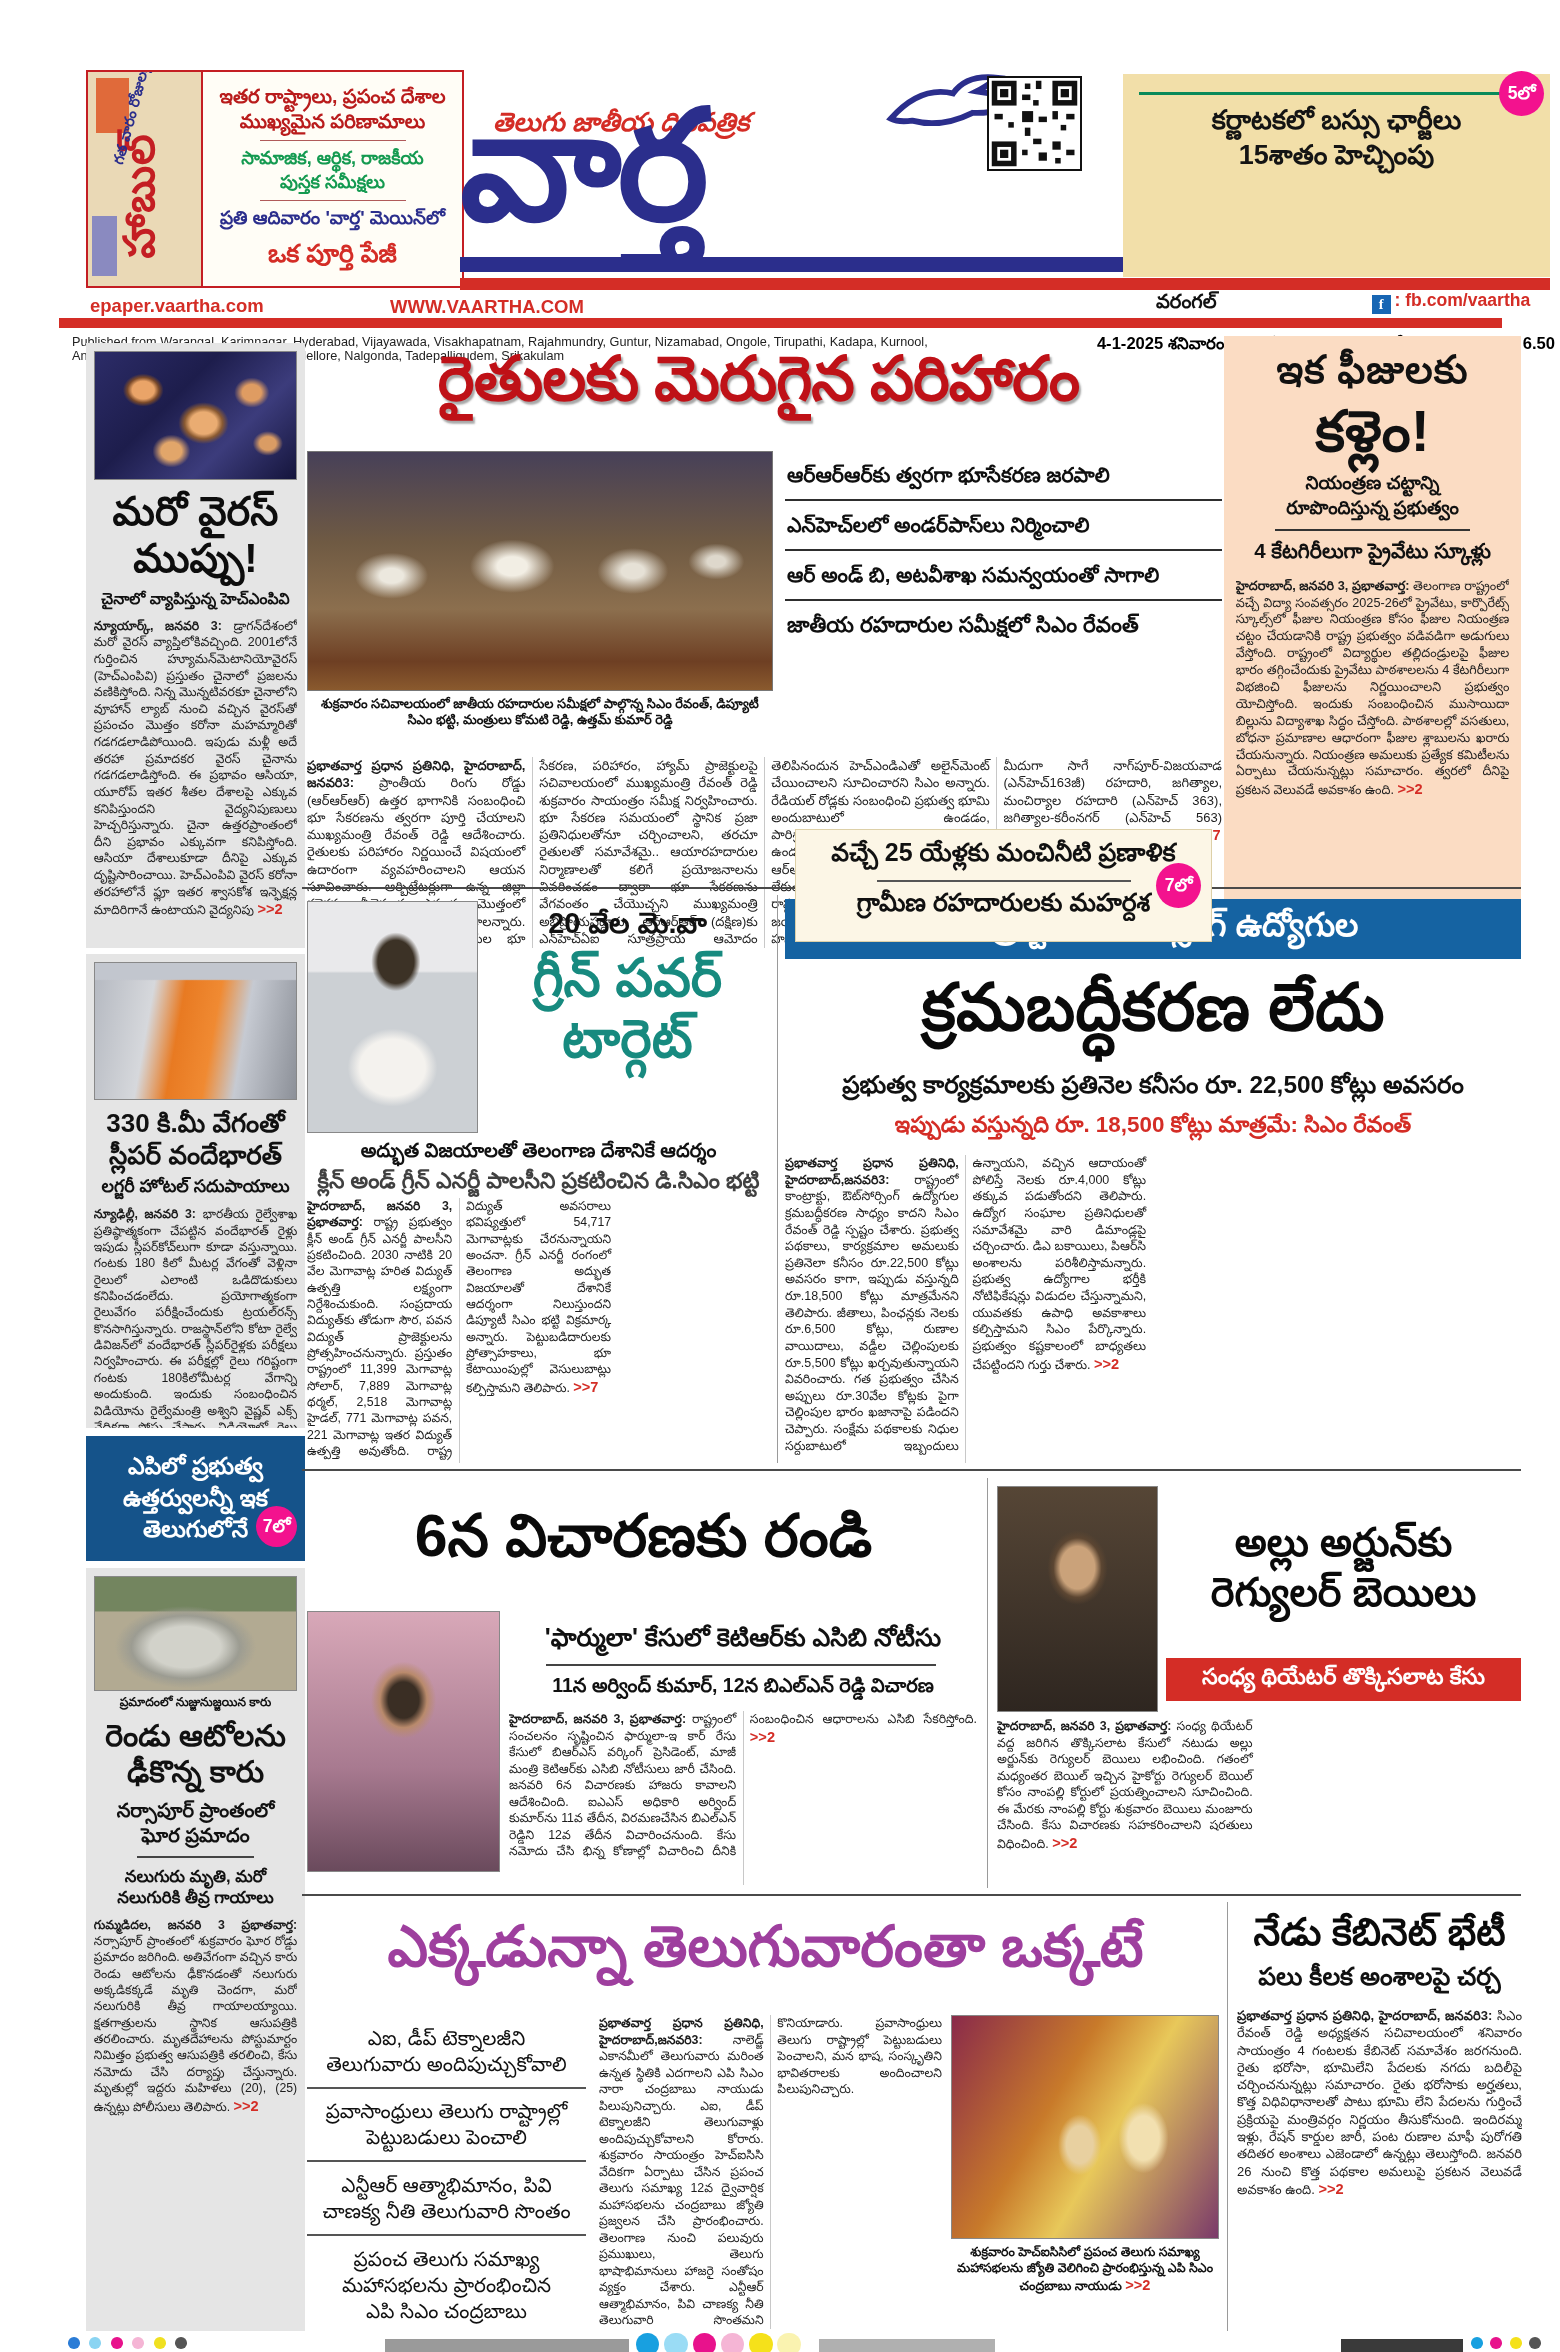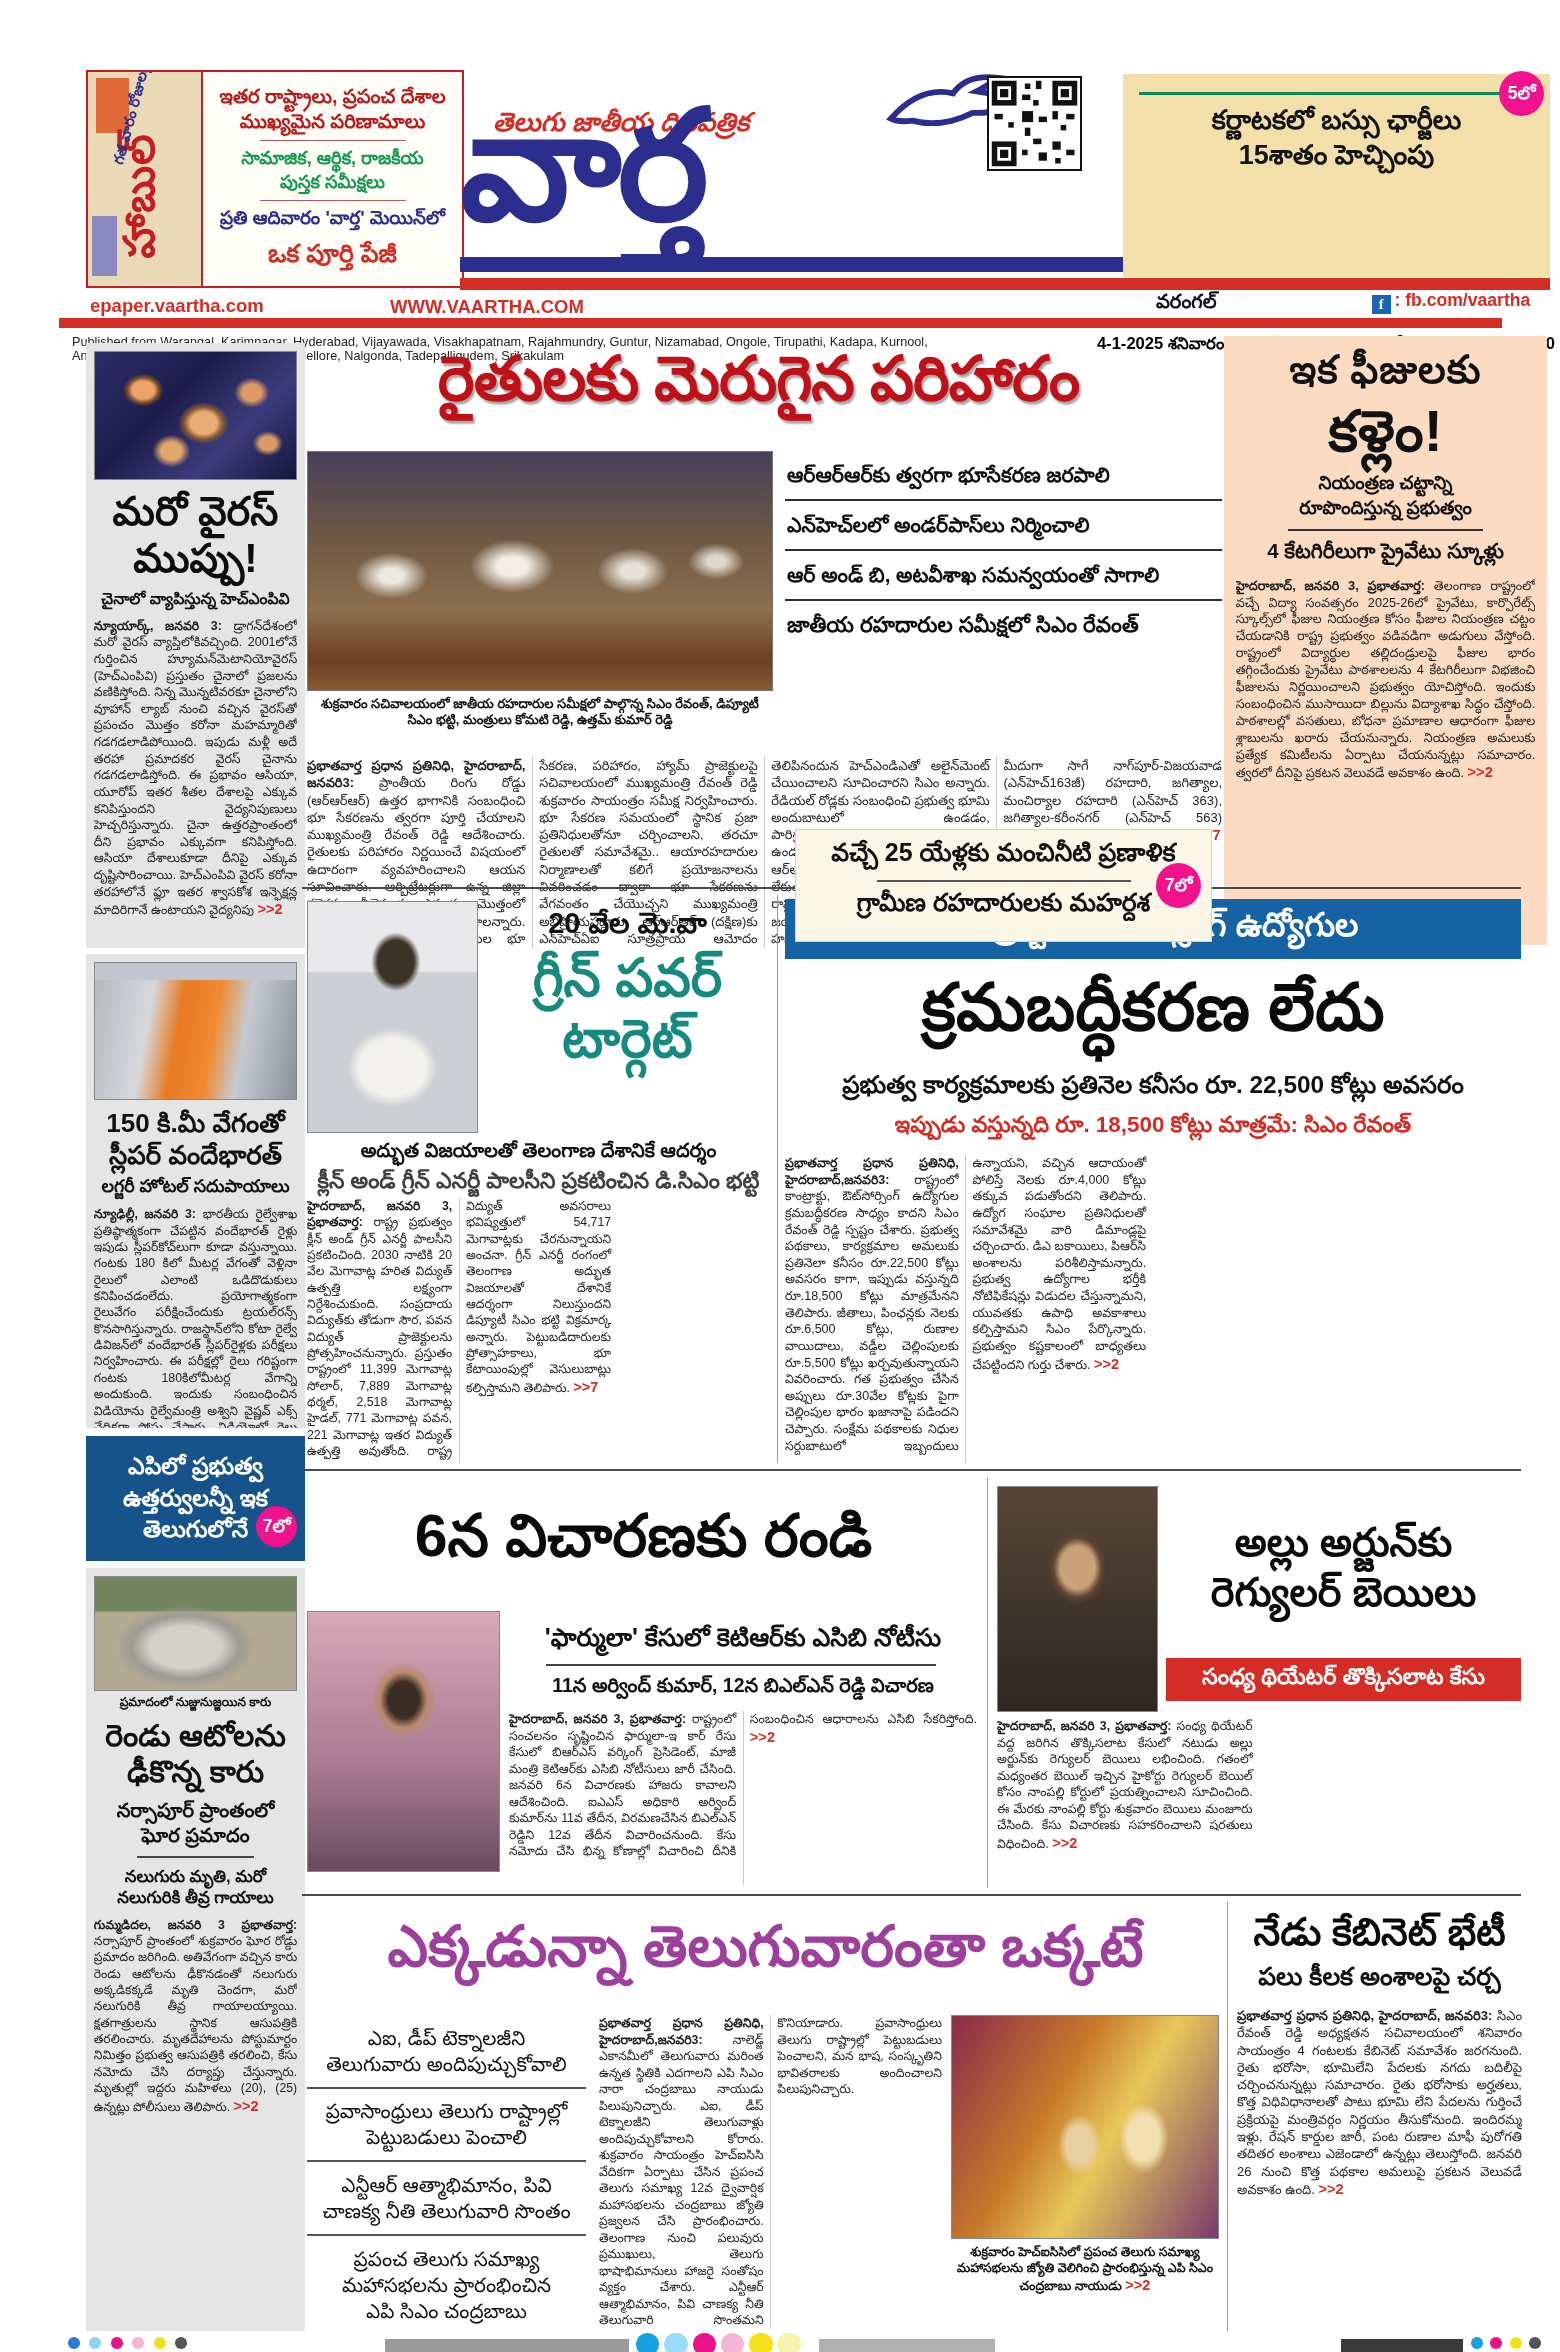--- a/index.html
+++ b/index.html
@@ -124,21 +124,21 @@
   <div class="abs lav" style="left:86px;top:343px;width:219px;height:605px;padding:7.8px">
     <div class="photo ph-virus" style="width:100%;height:129px;border:1px solid #888"></div>
     <div class="pre c b" style="font-size:40px;line-height:1.18;margin-top:7.8px;color:#0d0d0d">మరో వైరస్
 ముప్పు!</div>
     <div class="c b" style="font-size:15.6px;margin:7.8px 0 5.9px">చైనాలో వ్యాపిస్తున్న హెచ్ఎంపివి</div>
     <div class="body-txt" style="height:322px;font-size:12.5px"><span class="dl">న్యూయార్క్, జనవరి 3: </span><span>డ్రాగన్‌దేశంలో మరో వైరస్ వ్యాప్తిలోకివచ్చింది. 2001లోనే గుర్తించిన హ్యూమన్‌మెటానియోవైరస్ (హెచ్ఎంపివి) ప్రస్తుతం చైనాలో ప్రజలను వణికిస్తోంది. నిన్న మొన్నటివరకూ చైనాలోని వూహాన్ ల్యాబ్ నుంచి వచ్చిన వైరస్‌తో ప్రపంచం మొత్తం కరోనా మహమ్మారితో గడగడలాడిపోయింది. ఇపుడు మళ్లీ అదే తరహా ప్రమాదకర వైరస్ చైనాను గడగడలాడిస్తోంది. ఈ ప్రభావం ఆసియా, యూరోప్ ఇతర శీతల దేశాలపై ఎక్కువ కనిపిస్తుందని వైద్యనిపుణులు హెచ్చరిస్తున్నారు. చైనా ఉత్తరప్రాంతంలో దీని ప్రభావం ఎక్కువగా కనిపిస్తోంది. ఆసియా దేశాలుకూడా దీనిపై ఎక్కువ దృష్టిసారించాయి. హెచ్ఎంపివి వైరస్ కరోనా తరహాలోనే ఫ్లూ ఇతర శ్వాసకోశ ఇన్ఫెక్షన్ల మాదిరిగానే ఉంటాయని వైద్యనిపు</span> <span class="jump">&gt;&gt;2</span></div>
   </div>
 
   <div class="abs lav" style="left:86px;top:954px;width:219px;height:474px;padding:7.8px">
     <div class="photo ph-train" style="width:100%;height:138px;border:1px solid #888"></div>
-    <div class="pre c b" style="font-size:26px;line-height:1.25;margin-top:6.8px">150 కి.మీ వేగంతో
+    <div class="pre c b" style="font-size:26px;line-height:1.25;margin-top:6.8px">330 కి.మీ వేగంతో
 స్లీపర్ వందేభారత్</div>
     <div class="c b" style="font-size:17.6px;margin:4.9px 0 4.9px">లగ్జరీ హోటల్ సదుపాయాలు</div>
     <div class="body-txt" style="height:222px;font-size:12.3px"><span class="dl">న్యూఢిల్లీ, జనవరి 3: </span><span>భారతీయ రైల్వేశాఖ ప్రతిష్ఠాత్మకంగా చేపట్టిన వందేభారత్ రైళ్లు ఇపుడు స్లీపర్‌కోచ్‌లుగా కూడా వస్తున్నాయి. గంటకు 180 కిలో మీటర్ల వేగంతో వెళ్లినా రైలులో ఎలాంటి ఒడిదొడుకులు కనిపించడంలేదు. ప్రయోగాత్మకంగా రైలువేగం పరీక్షించేందుకు ట్రయల్‌రన్స్ కొనసాగిస్తున్నారు. రాజస్థాన్‌లోని కోటా రైల్వే డివిజన్‌లో వందేభారత్ స్లీపర్‌రైళ్లకు పరీక్షలు నిర్వహించారు. ఈ పరీక్షల్లో రైలు గరిష్టంగా గంటకు 180కిలోమీటర్ల వేగాన్ని అందుకుంది. ఇందుకు సంబంధించిన విడియోను రైల్వేమంత్రి అశ్విని వైష్ణవ్ ఎక్స్ వేదికగా పోస్టు చేసారు. విడియోలో రైలు</span> <span class="jump">&gt;&gt;2</span></div>
   </div>
 
   <div class="abs" style="left:86px;top:1436px;width:219px;height:125px;background:#15538a;display:flex;align-items:center;justify-content:center;position:absolute">
     <div class="pre c b" style="font-size:23.4px;line-height:1.35;color:#fff">ఎపిలో ప్రభుత్వ
 ఉత్తర్వులన్నీ ఇక
 తెలుగులోనే</div>
     <div class="badge abs" style="right:7.8px;bottom:13.7px;width:41px;height:41px">7లో</div>
@@ -171,21 +171,21 @@
 
   <div class="abs body-txt cols4" style="left:307px;top:757px;width:915px;height:191px;column-fill:auto"><span class="dl">ప్రభాతవార్త ప్రధాన ప్రతినిధి, హైదరాబాద్, జనవరి3: </span><span>ప్రాంతీయ రింగు రోడ్డు (ఆర్‌ఆర్‌ఆర్) ఉత్తర భాగానికి సంబంధించి భూ సేకరణను త్వరగా పూర్తి చేయాలని ముఖ్యమంత్రి రేవంత్ రెడ్డి ఆదేశించారు. రైతులకు పరిహారం నిర్ణయించే విషయంలో ఉదారంగా వ్యవహరించాలని ఆయన సూచించారు. ఆర్బిట్రేటర్లుగా ఉన్న జిల్లా కలెక్టర్లు వీలైనంత ఎక్కువ మొత్తంలో రైతులకు పరిహారం అందేలా చూడాలన్నారు. ఆర్‌ఆర్‌ఆర్, జాతీయ రహదారుల భూ సేకరణ, పరిహారం, హ్యామ్ ప్రాజెక్టులపై సచివాలయంలో ముఖ్యమంత్రి రేవంత్ రెడ్డి శుక్రవారం సాయంత్రం సమీక్ష నిర్వహించారు. భూ సేకరణ సమయంలో స్థానిక ప్రజా ప్రతినిధులతోనూ చర్చించాలని, తరచూ రైతులతో సమావేశమై.. ఆయారహదారుల నిర్మాణాలతో కలిగే ప్రయోజనాలను వివరించడం ద్వారా భూ సేకరణను వేగవంతం చేయొచ్చని ముఖ్యమంత్రి అభిప్రాయపడ్డారు. ఆర్‌ఆర్‌ఆర్ (దక్షిణ)కు ఎన్‌హెచ్‌ఏఐ సూత్రప్రాయ ఆమోదం తెలిపినందున హెచ్ఎండిఎతో అలైన్‌మెంట్ చేయించాలని సూచించారని సిఎం అన్నారు. రేడియల్ రోడ్లకు సంబంధించి ప్రభుత్వ భూమి అందుబాటులో ఉండడం, పారిశ్రామికాభివృద్ధికి అనుకూలంగా ఉండడంతో పాటు ఔటర్ రింగు రోడ్డు, ఆర్‌ఆర్‌ఆర్ అనుసంధానంలో ఇబ్బందులు లేకుండా చూడాలని సిఎం ఆదేశించారు. రాష్ట్రంలోని మంచిర్యాల, పెద్దపల్లి, జయశంకర్ భూపాలపల్లి, వరంగల్, హన్మకొండ, మహబూబాబాద్, ఖమ్మం మీదుగా సాగే నాగ్‌పూర్-విజయవాడ (ఎన్‌హెచ్163జీ) రహదారి, జగిత్యాల, మంచిర్యాల రహదారి (ఎన్‌హెచ్ 363), జగిత్యాల-కరీంనగర్ (ఎన్‌హెచ్ 563) రహదారుల నిర్మాణంతోపాటు వామపక్ష </span><span class="jump">&gt;&gt;7</span></div>
 
   <div class="abs" style="left:795px;top:829px;width:417px;height:113px;background:#fcf6e6;border:1px solid #ddd0a8;padding:7.8px 9.8px;z-index:3">
     <div class="c b" style="font-size:25px">వచ్చే 25 యేళ్లకు మంచినీటి ప్రణాళిక</div>
     <div style="width:254px;height:2px;background:#555;margin:6.8px auto"></div>
     <div class="c b" style="font-size:25px">గ్రామీణ రహదారులకు మహర్దశ</div>
     <div class="badge abs" style="right:9.8px;top:33px">7లో</div>
   </div>
 
-  <div class="abs" style="left:1224px;top:336px;width:323px;height:609px;background:#fbdcc3;padding:11.7px 11.7px">
+  <div class="abs" style="left:1224px;top:336px;width:297px;height:609px;background:#fbdcc3;padding:11.7px 11.7px">
     <div class="c b" style="font-size:39px;letter-spacing:1px">ఇక ఫీజులకు</div>
     <div class="c b" style="font-size:57px;line-height:1.05">కళ్లెం!</div>
     <div class="pre c b" style="font-size:18.5px;line-height:1.35;margin-top:9.8px">నియంత్రణ చట్టాన్ని
 రూపొందిస్తున్న ప్రభుత్వం</div>
     <div style="width:195px;height:2px;background:#333;margin:7.8px auto"></div>
     <div class="c b" style="font-size:20.5px">4 కేటగిరీలుగా ప్రైవేటు స్కూళ్లు</div>
     <div class="body-txt" style="height:310px;font-size:12.7px;margin-top:9.8px"><span class="dl">హైదరాబాద్, జనవరి 3, ప్రభాతవార్త: </span><span>తెలంగాణ రాష్ట్రంలో వచ్చే విద్యా సంవత్సరం 2025-26లో ప్రైవేటు, కార్పొరేట్స్ స్కూల్స్‌లో ఫీజుల నియంత్రణ కోసం ఫీజుల నియంత్రణ చట్టం చేయడానికి రాష్ట్ర ప్రభుత్వం వడివడిగా అడుగులు వేస్తోంది. రాష్ట్రంలో విద్యార్థుల తల్లిదండ్రులపై ఫీజుల భారం తగ్గించేందుకు ప్రైవేటు పాఠశాలలను 4 కేటగిరీలుగా విభజించి ఫీజులను నిర్ణయించాలని ప్రభుత్వం యోచిస్తోంది. ఇందుకు సంబంధించిన ముసాయిదా బిల్లును విద్యాశాఖ సిద్ధం చేస్తోంది. పాఠశాలల్లో వసతులు, బోధనా ప్రమాణాల ఆధారంగా ఫీజుల శ్లాబులను ఖరారు చేయనున్నారు. నియంత్రణ అమలుకు ప్రత్యేక కమిటీలను ఏర్పాటు చేయనున్నట్లు సమాచారం. త్వరలో దీనిపై ప్రకటన వెలువడే అవకాశం ఉంది.</span> <span class="jump">&gt;&gt;2</span></div>
   </div>
 
   <div class="hrule" style="left:302px;top:887px;width:1219px"></div>

